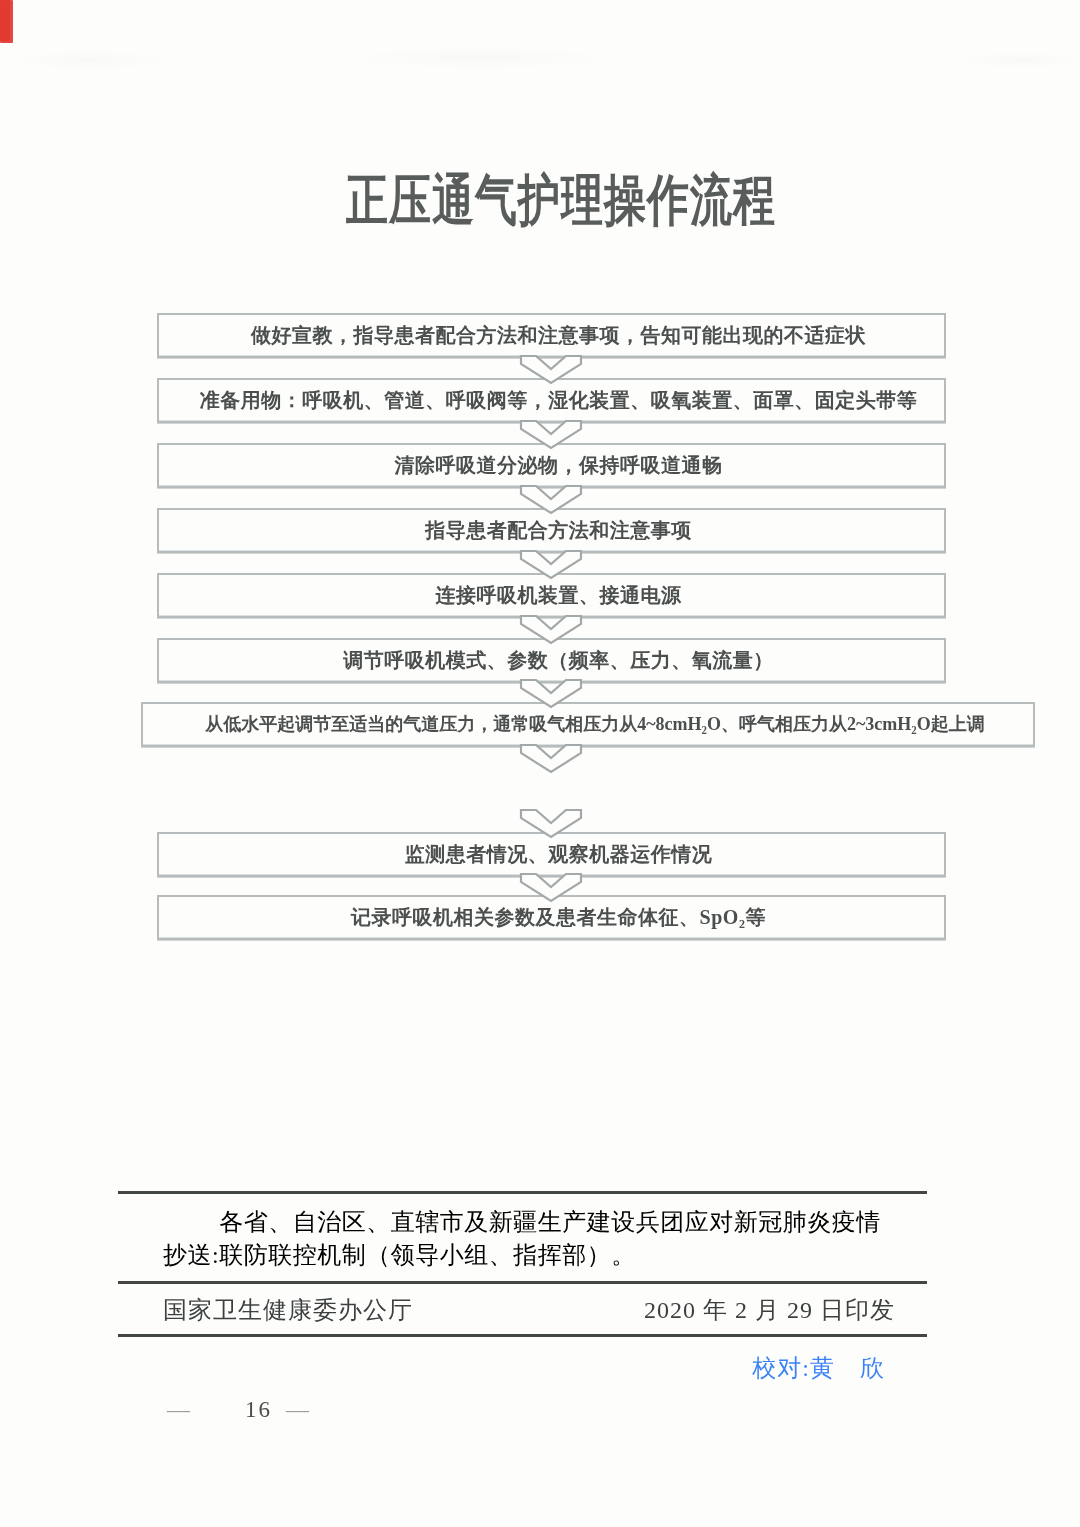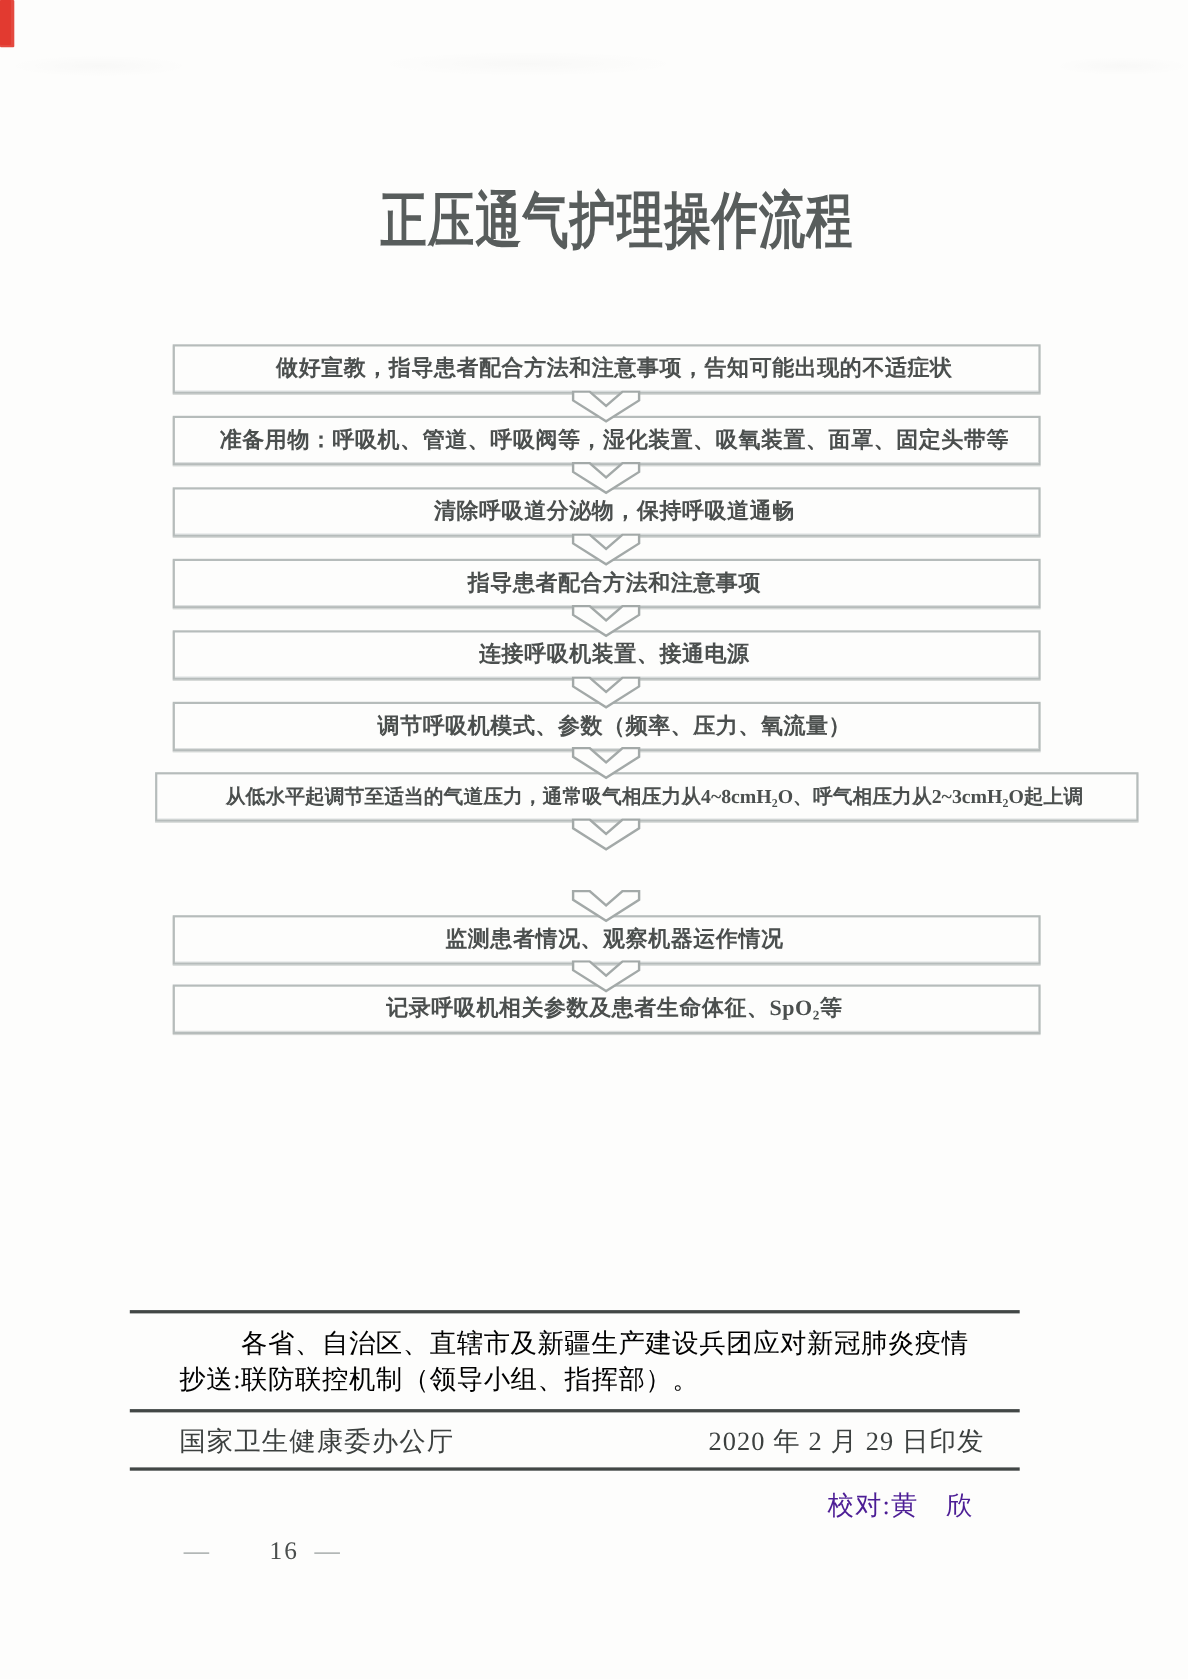--- a/index.html
+++ b/index.html
@@ -102,21 +102,21 @@
     display: flex; justify-content: space-between;
     font-size: 24px; color: #3c403f;
     letter-spacing: 1px;
     white-space: nowrap;
     gap: 20px;
   }
   .proof-row {
     position: absolute;
     left: 163px; top: 1352px; width: 722px;
     text-align: right;
-    font-size: 24px; color: #4c1d95;
+    font-size: 24px; color: #3b82f6;
     letter-spacing: 1px;
     white-space: nowrap;
   }
   .pageno-row {
     position: absolute;
     left: 153px; top: 1397px;
     font-size: 23px; color: #4a4e4d;
     white-space: nowrap;
   }
   .pageno-row .dash { color: #9aa09f; letter-spacing: 0; margin: 0 14px; }

